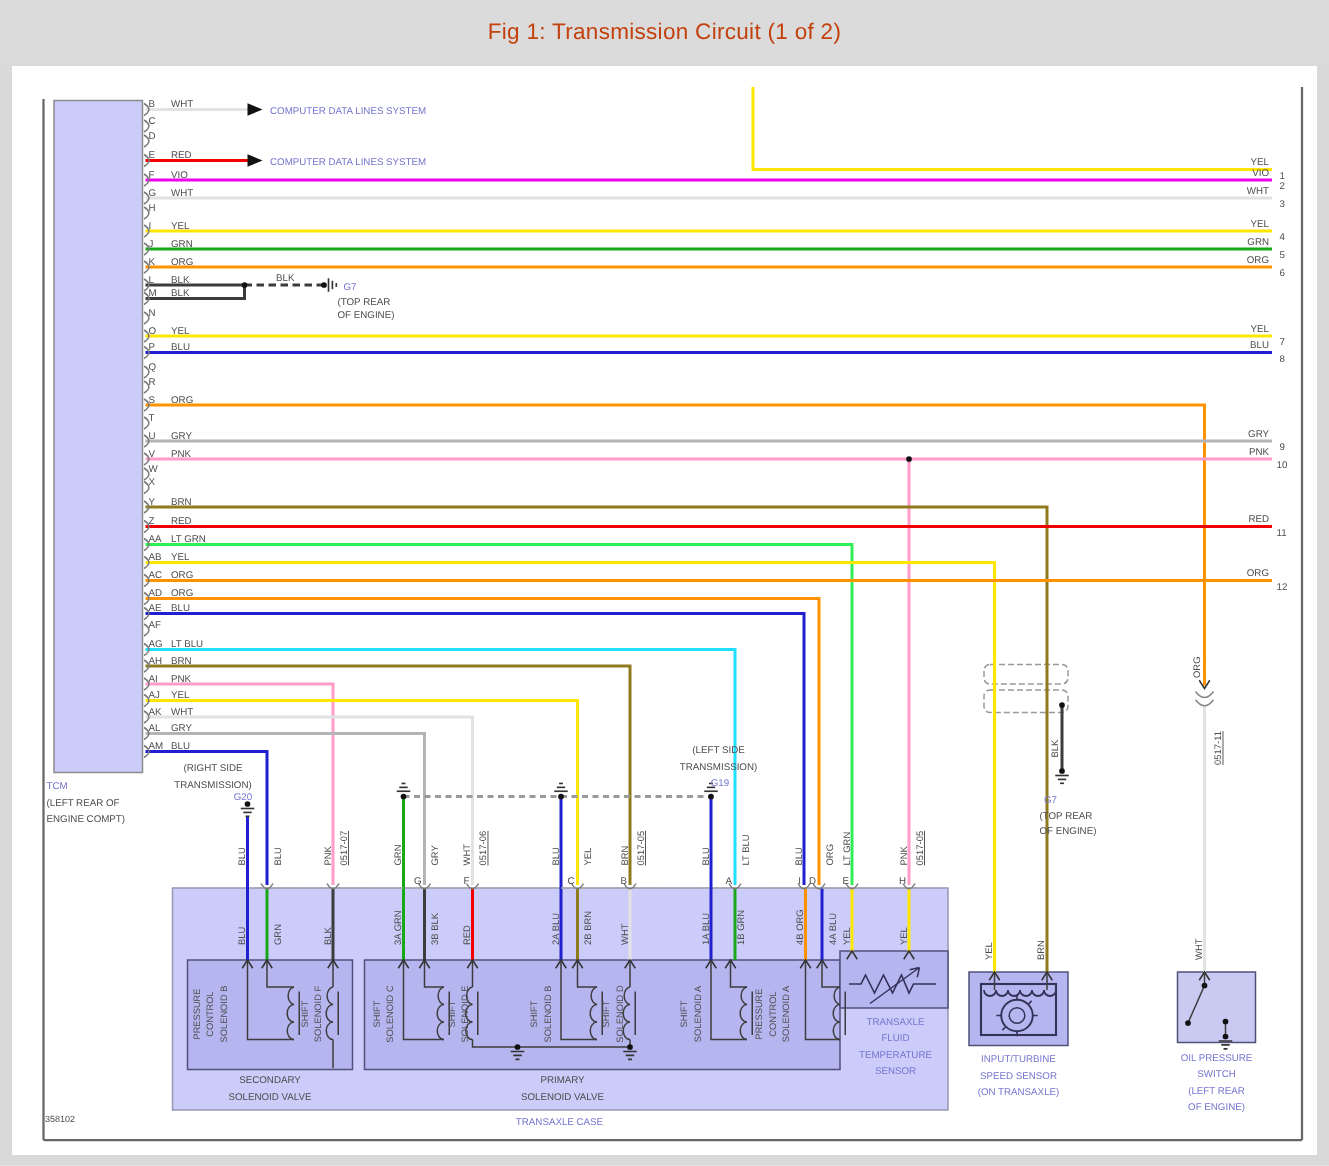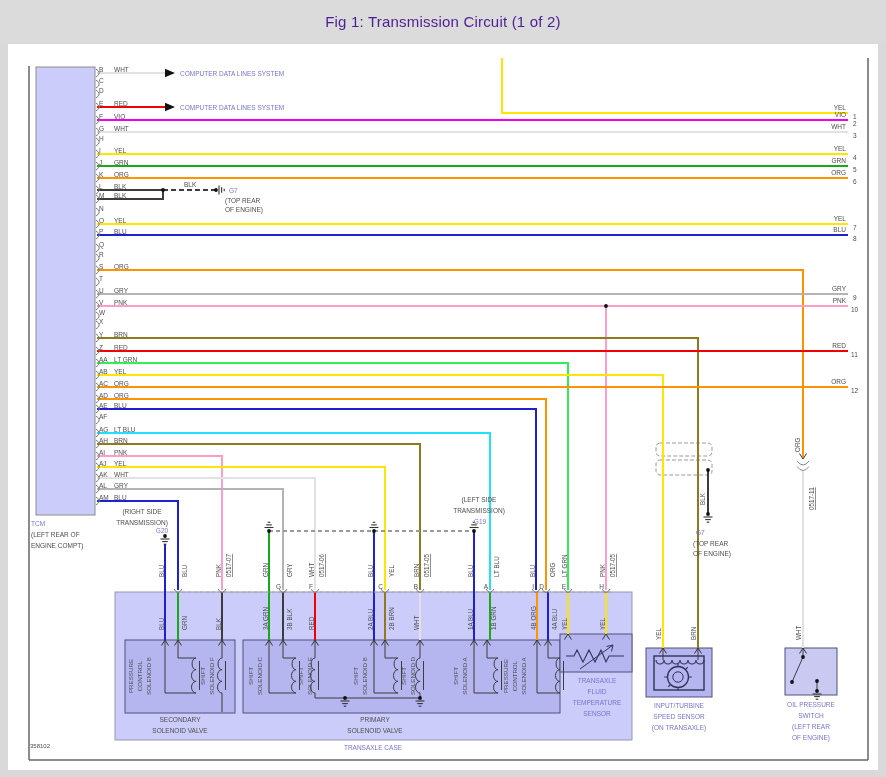--- a/index.html
+++ b/index.html
@@ -1,19 +1,19 @@
 <!DOCTYPE html>
 <html><head>
 <meta charset="utf-8">
 <style>
   html,body{margin:0;padding:0;background:#d9d9d9;font-family:"Liberation Sans",sans-serif;}
   .stage{position:relative;width:886px;height:777px;background:#d9d9d9;overflow:hidden;}
   .band{position:absolute;left:0;top:0;width:886px;height:42px;background:#dbdbdb;
         display:flex;align-items:center;justify-content:center;}
-  .band .title{font-size:15px;color:#4c1d95;letter-spacing:.2px;}
+  .band .title{font-size:15px;color:#c2410c;letter-spacing:.2px;}
   .paper{position:absolute;left:8px;top:44px;width:870px;height:726px;background:#ffffff;}
   svg.dg{position:absolute;left:0;top:0;}
   text{font-family:"Liberation Sans",sans-serif;}
 </style>
 </head>
 <body>
 
 <div class="stage">
   <div class="band">
     <span class="title">Fig 1: Transmission Circuit (1 of 2)</span>

